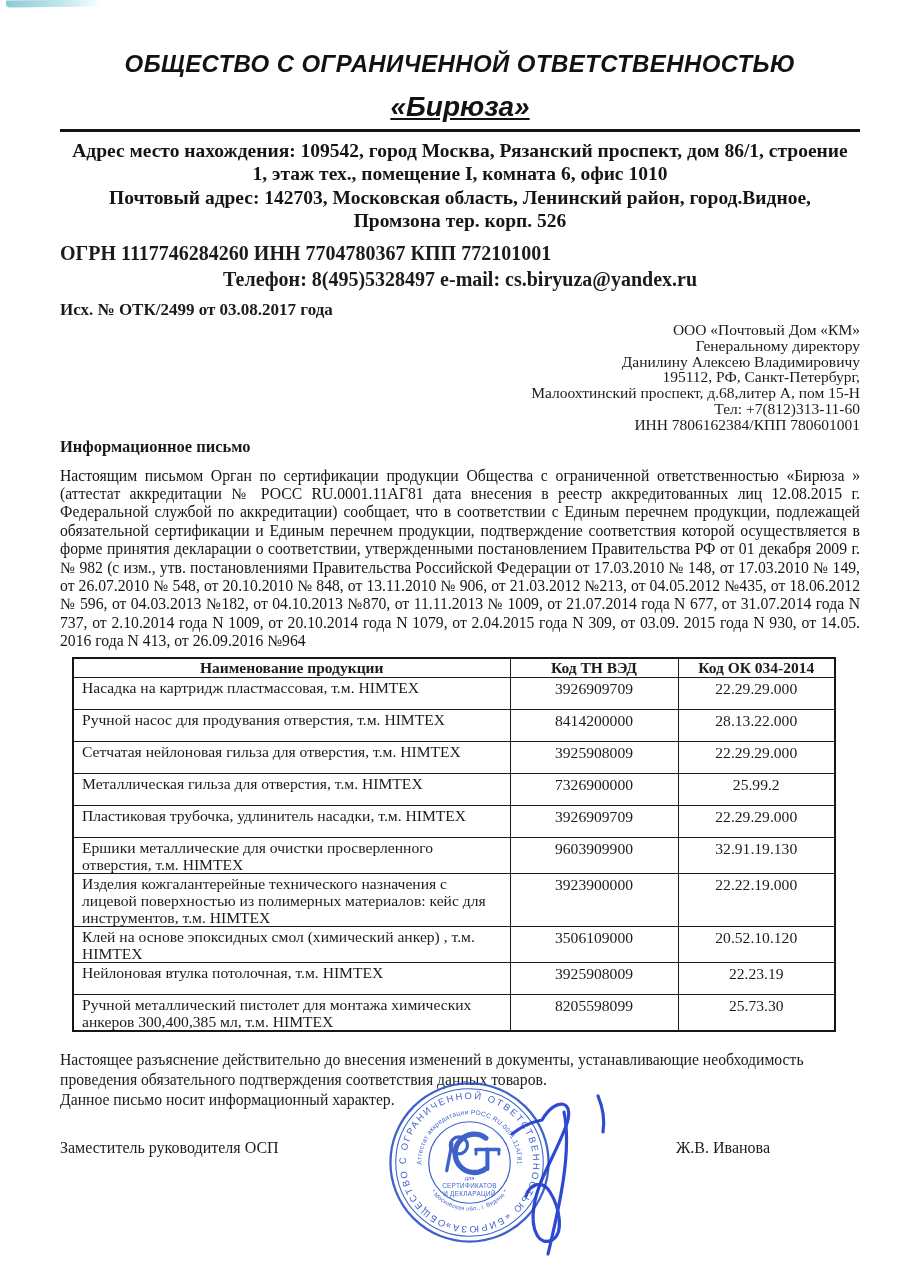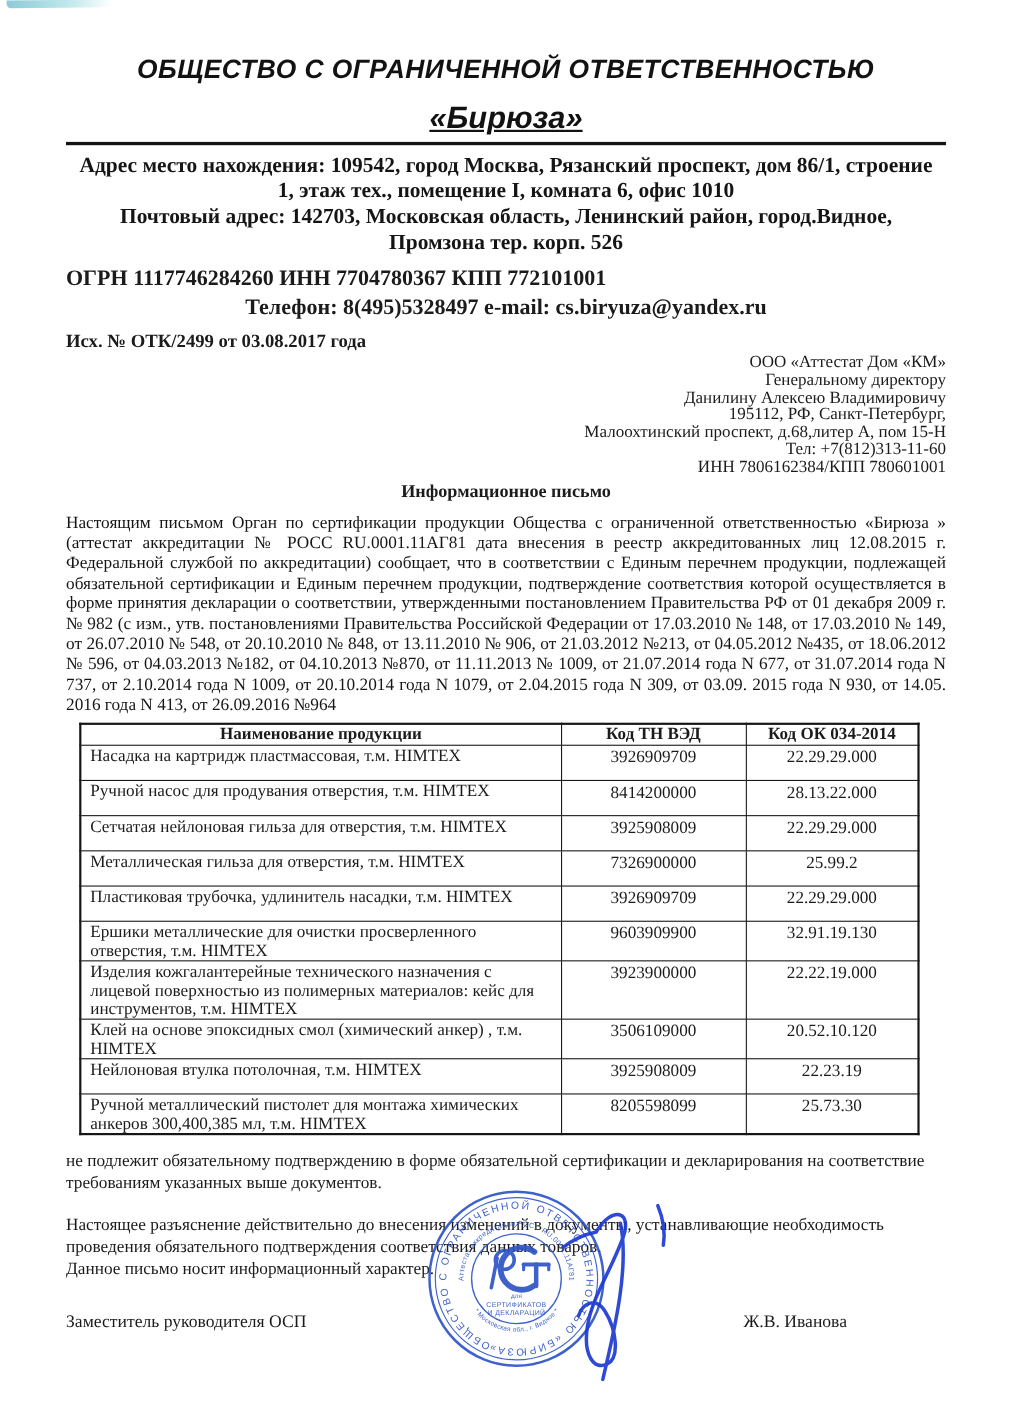--- a/index.html
+++ b/index.html
@@ -41,21 +41,21 @@
   .addr-1{margin:7px auto 0;max-width:784px;}
   .addr-2{margin:1px auto 0;max-width:712px;}
   .reg-line{margin-top:10px;font-weight:700;font-size:20px;line-height:23px;}
   .phone-line{margin-top:3px;text-align:center;font-weight:700;font-size:20px;line-height:23px;}
 
   .ref-line{margin-top:8px;font-weight:700;font-size:17px;line-height:21px;}
 
   .recipient{margin-top:2px;text-align:right;font-size:15.5px;line-height:15.8px;}
   .recipient .r-line{white-space:nowrap;}
 
-  .letter-title{margin-top:4px;text-align:center;font-weight:700;font-size:16.5px;line-height:20px;}
+  .letter-title{margin-top:4px;text-align:left;font-weight:700;font-size:16.5px;line-height:20px;}
 
   .body-par{
     margin:10px 0 0 0;font-size:15.7px;line-height:18.4px;
     text-align:justify;text-align-last:left;color:#161616;
   }
 
   table.products{
     margin:6px 12px 0 12px;border-collapse:collapse;width:762px;
     border:2px solid #161616;table-layout:fixed;
   }
@@ -100,21 +100,21 @@
   <hr class="rule">
 
   <div class="addr addr-1">Адрес место нахождения: 109542, город Москва, Рязанский проспект, дом 86/1, строение 1, этаж тех., помещение I, комната 6, офис 1010</div>
   <div class="addr addr-2">Почтовый адрес: 142703, Московская область, Ленинский район, город.Видное, Промзона тер. корп. 526</div>
   <div class="reg-line">ОГРН 1117746284260 ИНН 7704780367 КПП 772101001</div>
   <div class="phone-line">Телефон: 8(495)5328497 e-mail: cs.biryuza@yandex.ru</div>
 
   <div class="ref-line">Исх. № ОТК/2499 от 03.08.2017 года</div>
 
   <div class="recipient">
-      <div class="r-line">ООО «Аттестат Дом «КМ»</div>
+      <div class="r-line">ООО «Почтовый Дом «КМ»</div>
       <div class="r-line">Генеральному директору</div>
       <div class="r-line">Данилину Алексею Владимировичу</div>
       <div class="r-line">195112, РФ, Санкт-Петербург,</div>
       <div class="r-line">Малоохтинский проспект, д.68,литер А, пом 15-Н</div>
       <div class="r-line">Тел: +7(812)313-11-60</div>
       <div class="r-line">ИНН 7806162384/КПП 780601001</div>
     </div>
 
   <div class="letter-title">Информационное письмо</div>
 
@@ -180,21 +180,20 @@
           <td class="code">22.23.19</td>
         </tr>
         <tr>
           <td class="name">Ручной металлический пистолет для монтажа химических анкеров 300,400,385 мл, т.м. HIMTEX</td>
           <td class="code">8205598099</td>
           <td class="code">25.73.30</td>
         </tr>
       </tbody>
   </table>
 
-  <p class="close-par close-1">не подлежит обязательному подтверждению в форме обязательной сертификации и декларирования на соответствие требованиям указанных выше документов.</p>
   <p class="close-par close-2">Настоящее разъяснение действительно до внесения изменений в документы, устанавливающие необходимость проведения обязательного подтверждения соответствия данных товаров.</p>
   <p class="close-par close-3">Данное письмо носит информационный характер.</p>
 
   <div class="sig-row">
     <span class="sig-title">Заместитель руководителя ОСП</span>
     <span class="sig-name">Ж.В. Иванова</span>
   </div>
 </div>
 
 <div class="stamp-wrap">

